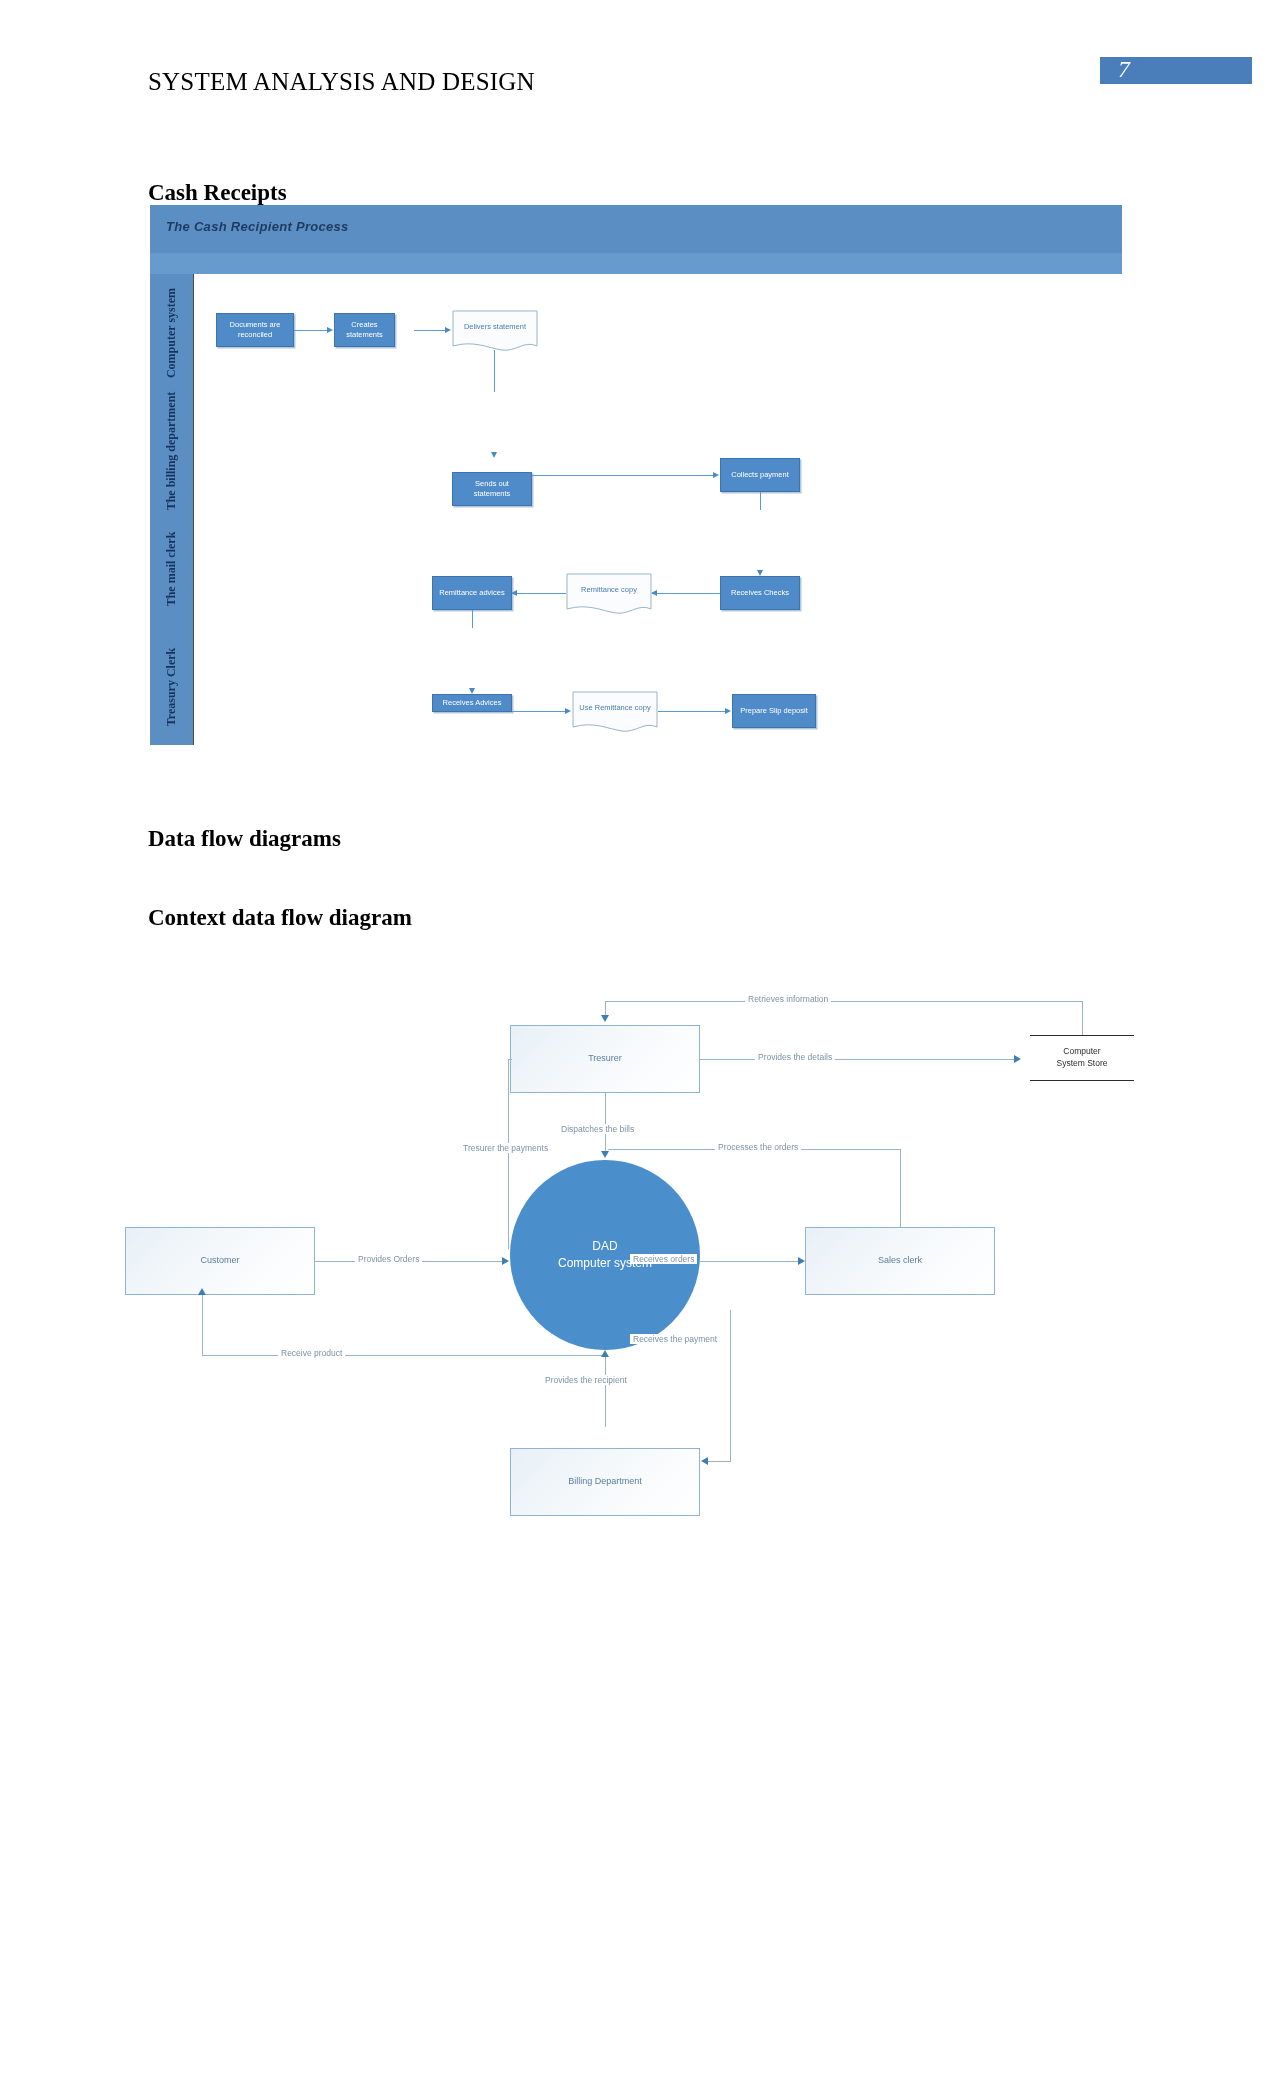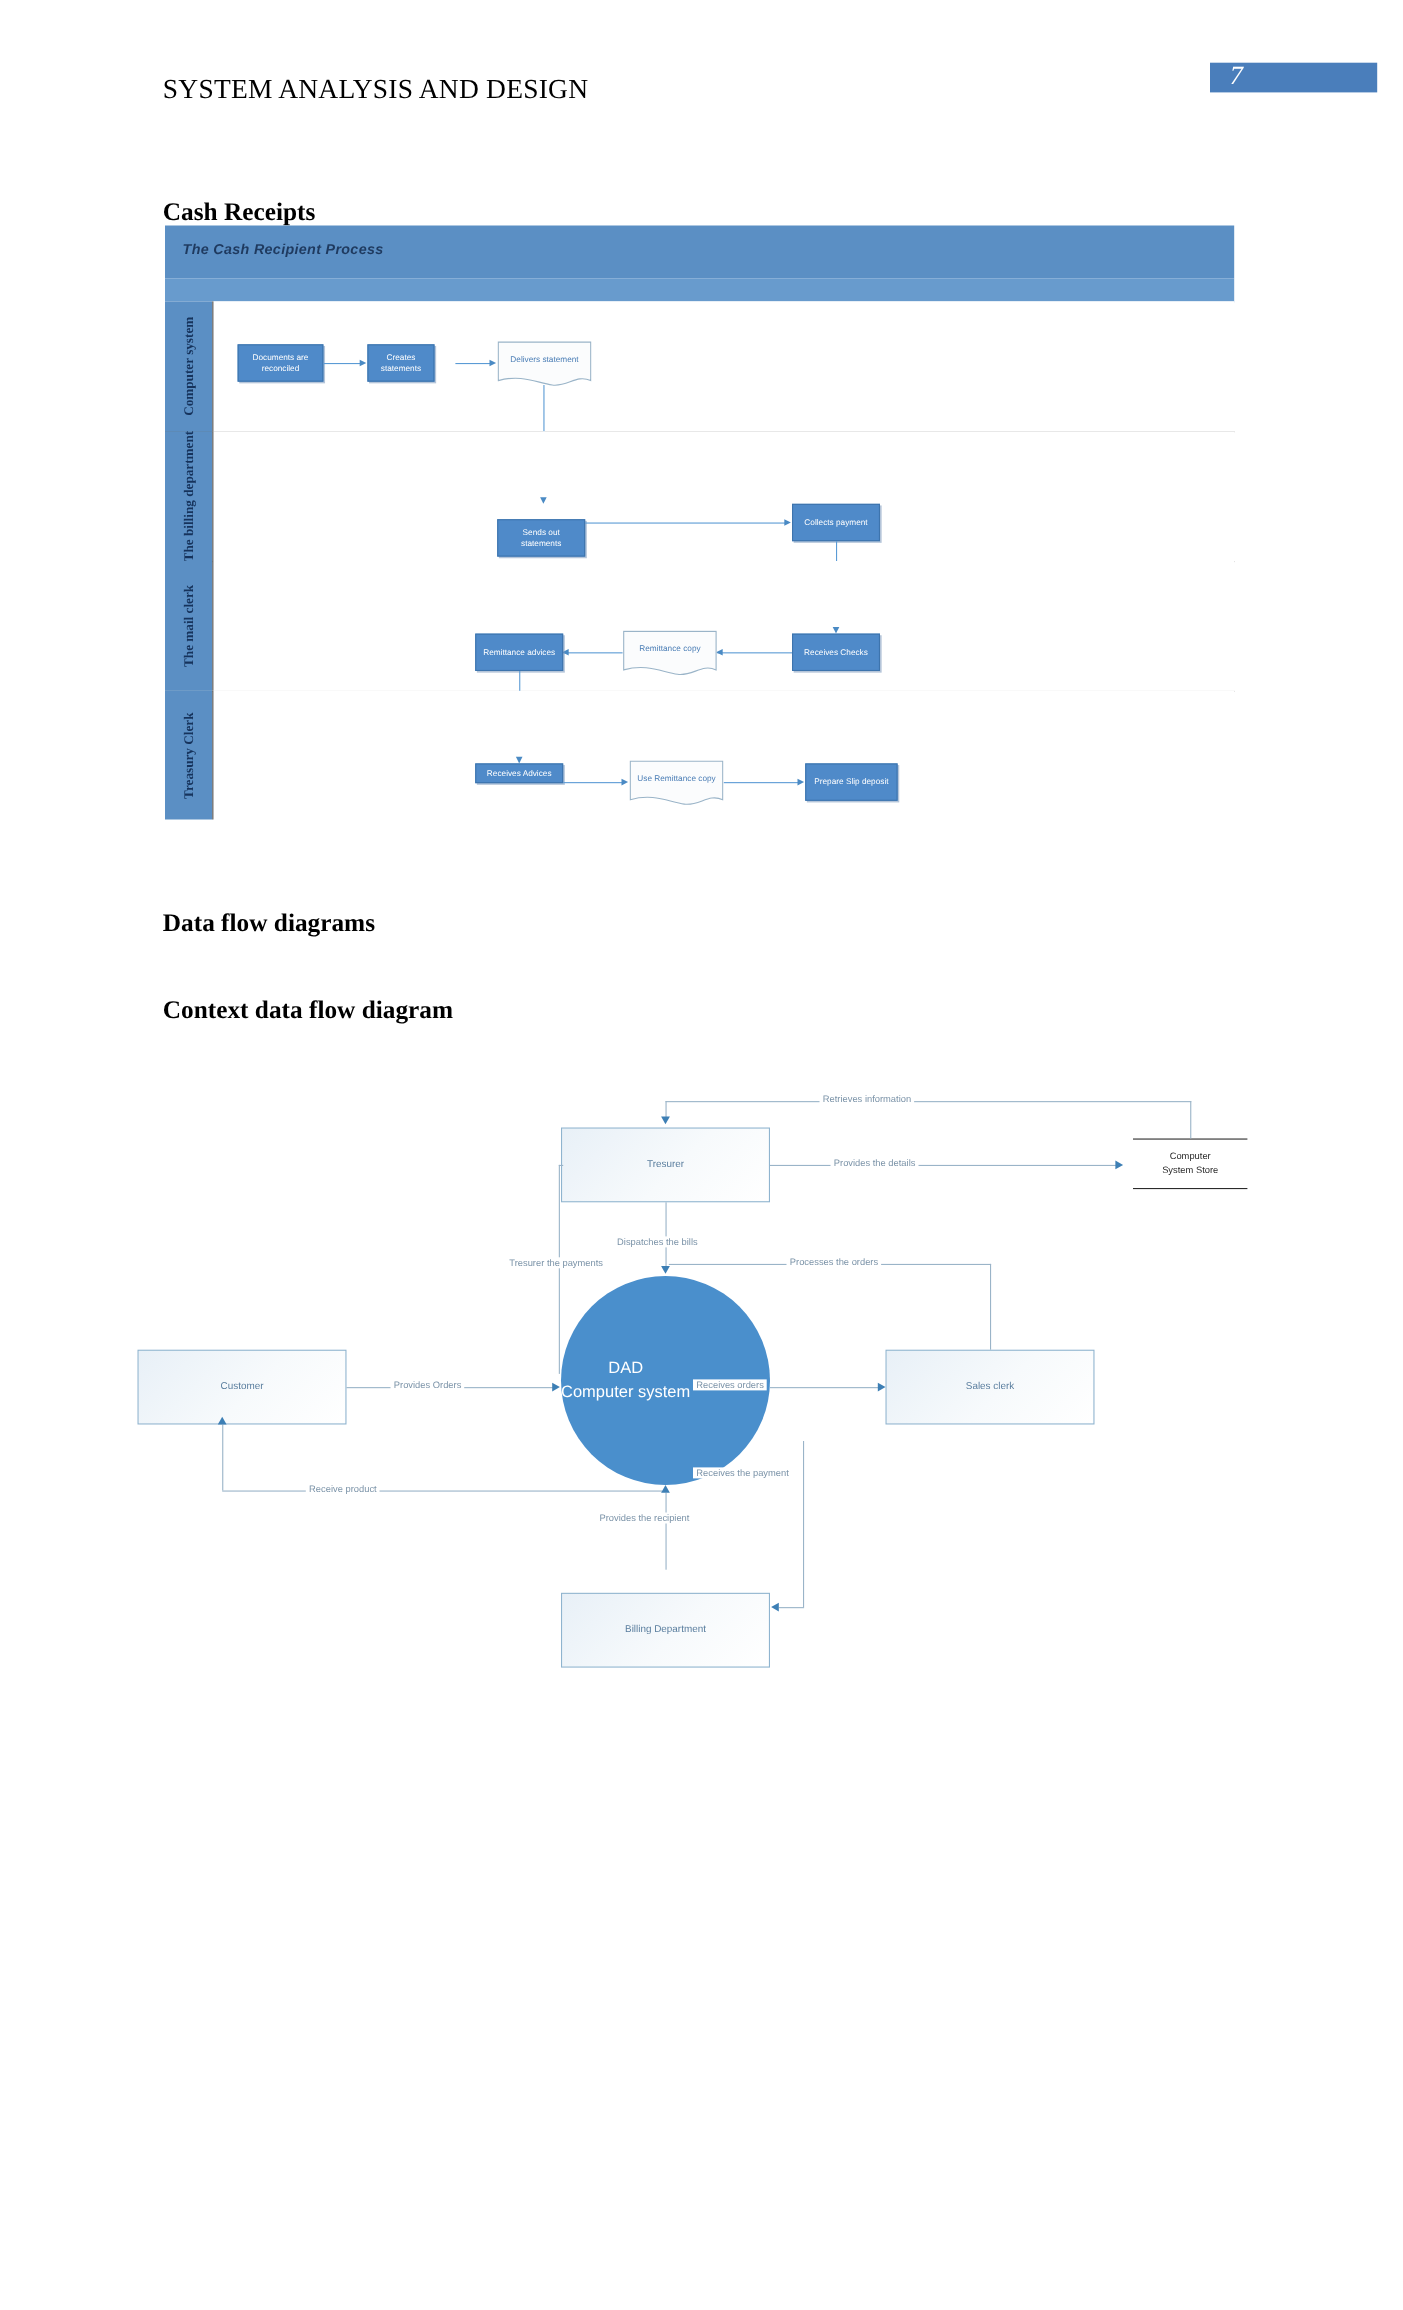--- a/index.html
+++ b/index.html
@@ -131,24 +131,24 @@
     background:linear-gradient(135deg,#e8f0f7 0%,#f7fafc 55%,#ffffff 100%);
     display:flex;align-items:center;justify-content:center;
     text-align:center;
     font-family:"Liberation Sans", sans-serif;
     font-size:9px;color:#5a7e9e;line-height:1.3;
     box-sizing:border-box;padding:0 6px;
   }
   .proc{
     position:absolute;border-radius:50%;
     background:#4a8fcc;
-    display:flex;align-items:center;justify-content:flex-start;
-    text-align:center;
-    font-family:"Liberation Sans", sans-serif;
-    font-size:15px;color:#ffffff;line-height:1.45;
+    display:flex;align-items:center;justify-content:center;
+    text-align:center;
+    font-family:"Liberation Sans", sans-serif;
+    font-size:12px;color:#ffffff;line-height:1.45;
   }
   .store{
     position:absolute;
     border-top:1px solid #2b2b2b;border-bottom:1px solid #2b2b2b;
     display:flex;align-items:center;justify-content:center;
     text-align:center;
     font-family:"Liberation Sans", sans-serif;
     font-size:8.5px;color:#2b2b2b;line-height:1.4;
     box-sizing:border-box;
   }

